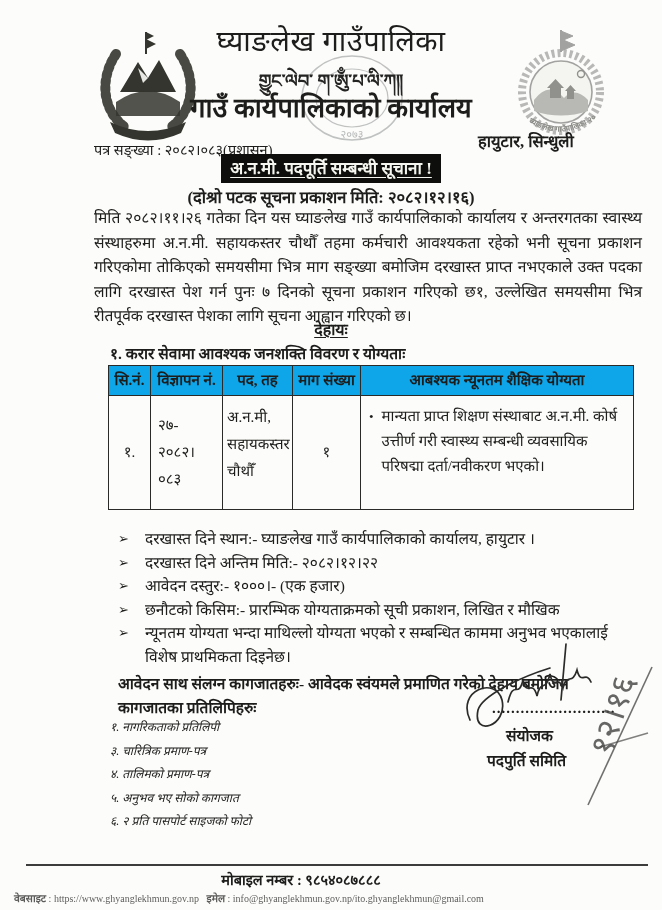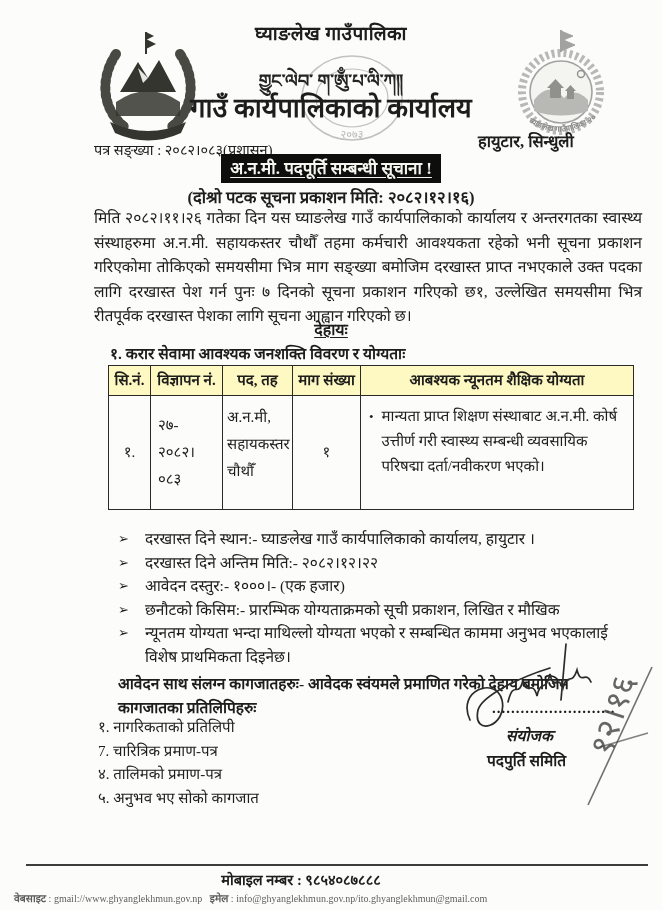--- a/index.html
+++ b/index.html
@@ -8,21 +8,21 @@
     background:#e8e8e6;
     font-family:"Liberation Serif","DejaVu Serif",serif;
   }
   .page{
     position:relative;width:662px;height:910px;overflow:hidden;
     background:#fcfcfa;color:#1d1d1b;
   }
   .abs{position:absolute;}
   .center{left:0;right:0;text-align:center;}
 
-  .title1{top:20px;font-size:19px;font-weight:bold;letter-spacing:.5px;}
+  .title1{top:20px;font-size:29px;font-weight:normal;letter-spacing:.5px;}
   .tibetan{top:61px;font-size:18px;font-weight:bold;color:#242422;}
   .title2{top:88px;font-size:27px;font-weight:bold;}
 
   .emblem-left{left:96px;top:28px;width:104px;height:118px;}
   .logo-right{left:503px;top:28px;width:116px;height:120px;}
   .stamp{left:298px;top:54px;width:108px;height:92px;opacity:.55;}
 
   .letter-no{left:94px;top:139px;font-size:14.5px;}
   .location{left:478px;top:129px;font-size:16.5px;font-weight:bold;text-align:center;}
 
@@ -45,44 +45,44 @@
   table.vac{
     position:absolute;left:108px;top:365px;width:525px;
     border-collapse:collapse;table-layout:fixed;
     font-size:15px;
   }
   table.vac td,table.vac th{
     border:1.6px solid #2a2a28;vertical-align:top;padding:16px 4px;
     overflow:hidden;
   }
   table.vac th{
-    background:#fef9c3;font-weight:bold;text-align:center;
+    background:#0ea5e9;font-weight:bold;text-align:center;
     line-height:21px;padding:4px 2px;
   }
   table.vac td{line-height:25px;}
   .sn-cell,.count-cell{vertical-align:middle !important;text-align:center;}
   .post-cell{padding-top:8px !important;line-height:27px !important;}
   .adv-cell{vertical-align:middle !important;padding-left:7px !important;line-height:27px !important;}
   .qual-cell{padding:8px 6px 4px 8px !important;}
   .qual-flex{display:flex;gap:8px;}
   .qual-bullet{font-size:13px;line-height:25px;}
 
   .bullets{left:118px;top:527px;width:527px;font-size:15.5px;}
   .bullet-item{position:relative;padding-left:27px;line-height:23.5px;}
   .bullet-item .mk{position:absolute;left:0;top:0;font-size:13px;}
   .bullet-item.wraps{width:470px;}
 
   .docs-h1{left:118px;top:672px;width:530px;font-size:15.5px;font-weight:bold;}
   .docs-h2{left:118px;top:696px;font-size:15.5px;font-weight:bold;}
-  .docs-list{left:98px;top:716px;width:360px;font-size:15px;}
+  .docs-list{left:110px;top:716px;width:360px;font-size:12px;font-style:italic;}
   .doc-item{line-height:23.5px;}
 
   .sig-svg{left:448px;top:638px;width:200px;height:160px;}
   .sig-dots{left:492px;top:700px;font-size:15px;font-weight:bold;letter-spacing:1px;}
-  .sig-role{left:506px;top:724px;font-size:15.5px;font-weight:bold;font-style:italic;}
+  .sig-role{left:506px;top:724px;font-size:15.5px;font-weight:bold;}
   .sig-comm{left:487px;top:749px;font-size:15.5px;font-weight:bold;}
   .hand-note{
     left:568px;top:688px;width:90px;
     font-size:33px;color:#4c4c4c;
     transform:rotate(-72deg);transform-origin:center;
     font-family:"DejaVu Sans","Liberation Sans",sans-serif;
     opacity:.85;
   }
   .hand-line{left:560px;top:655px;width:100px;height:160px;}
 
@@ -219,23 +219,24 @@
     <div class="bullet-item wraps">
       <span class="mk">➢</span>
       <span>न्यूनतम योग्यता भन्दा माथिल्लो योग्यता भएको र सम्बन्धित काममा अनुभव भएकालाई विशेष प्राथमिकता दिइनेछ।</span>
     </div>
   </div>
 
   <div class="abs docs-h1">आवेदन साथ संलग्न कागजातहरुः- आवेदक स्वंयमले प्रमाणित गरेको देहाय बमोजिम</div>
   <div class="abs docs-h2">कागजातका प्रतिलिपिहरुः</div>
   <div class="abs docs-list">
     <div class="doc-item">१. नागरिकताको प्रतिलिपी</div>
-    <div class="doc-item">7. चारित्रिक प्रमाण-पत्र</div>
+    <div class="doc-item">३. चारित्रिक प्रमाण-पत्र</div>
     <div class="doc-item">४. तालिमको प्रमाण-पत्र</div>
     <div class="doc-item">५. अनुभव भए सोको कागजात</div>
+    <div class="doc-item">६. २ प्रति पासपोर्ट साइजको फोटो</div>
   </div>
 
   <div class="abs sig-svg">
     <svg width="200" height="160" viewBox="0 0 200 160">
       <g fill="none" stroke="#2b2b29" stroke-width="1.7" stroke-linecap="round">
         <path d="M22,82 C8,52 48,38 54,62 C60,88 24,100 30,72 C34,58 70,40 102,30"></path>
         <path d="M60,64 C66,40 70,62 75,42 C79,60 84,40 89,58 C93,40 97,56 102,36 C106,54 110,36 115,50 C119,34 124,48 129,32 C133,48 138,32 143,44"></path>
         <path d="M118,6 L113,62"></path>
       </g>
     </svg>
@@ -248,18 +249,18 @@
     <svg width="100" height="160" viewBox="0 0 100 160">
       <path d="M92,12 L28,150" fill="none" stroke="#4c4c4c" stroke-width="1.6" opacity=".8"></path>
       <path d="M40,92 L88,78" fill="none" stroke="#4c4c4c" stroke-width="1.4" opacity=".7"></path>
     </svg>
   </div>
 
   <div class="abs foot-rule"></div>
   <div class="abs center foot-mobile">मोबाइल नम्बर : ९८५४०८७८८८</div>
   <div class="abs foot-bottom">
     <b>वेबसाइट</b>
-    <span>: gmail://www.ghyanglekhmun.gov.np</span>
+    <span>: https://www.ghyanglekhmun.gov.np</span>
     &nbsp;&nbsp;<b>इमेल</b>
     <span>: info@ghyanglekhmun.gov.np/ito.ghyanglekhmun@gmail.com</span>
   </div>
 
 </div>
 
 </body></html>

